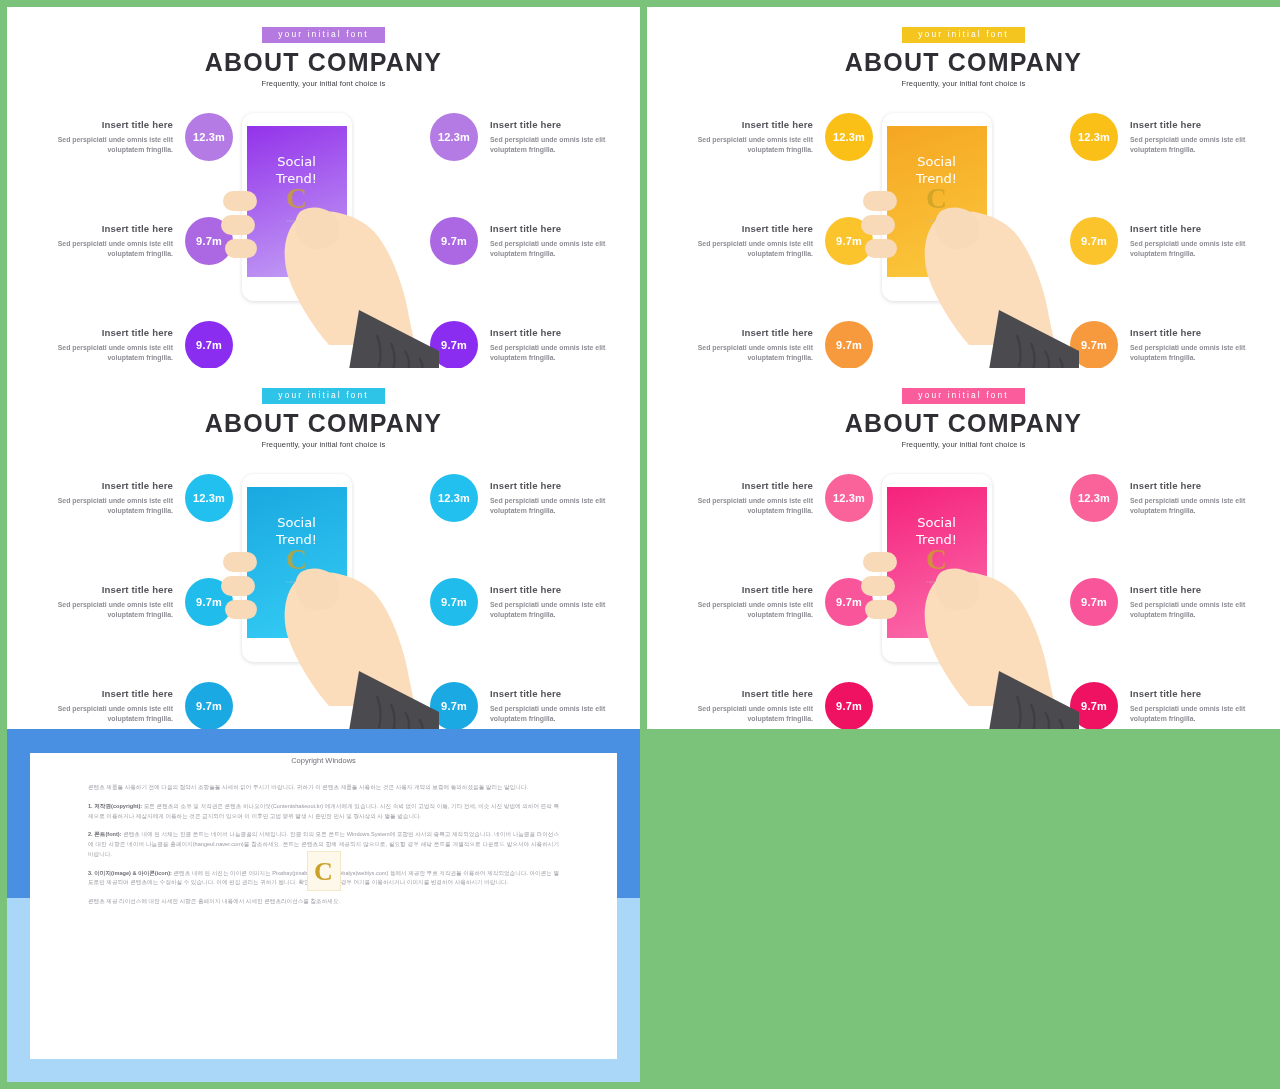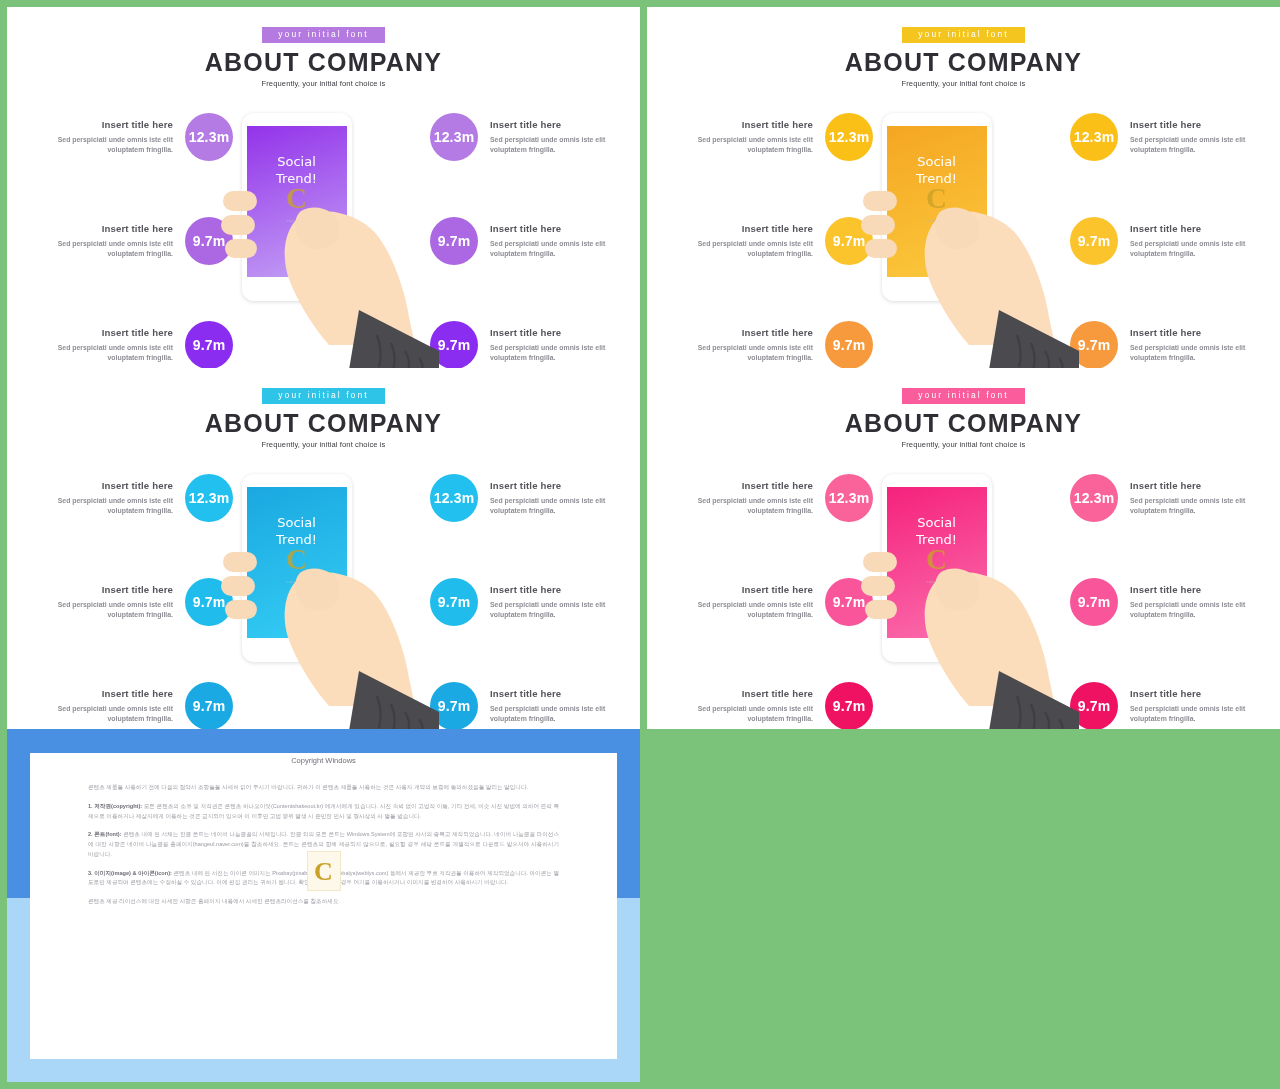--- a/index.html
+++ b/index.html
@@ -101,21 +101,21 @@
   }
 
   .bubble {
     width: 48px; height: 48px;
     border-radius: 50%;
     flex: 0 0 48px;
     display: flex;
     align-items: center;
     justify-content: center;
     color: #ffffff;
-    font-size: 14px;
+    font-size: 11px;
     letter-spacing: .2px;
   }
 
   
   .phone-wrap {
     position: absolute;
     left: 50%;
     transform: translateX(-50%);
     top: 0;
     width: 230px;

